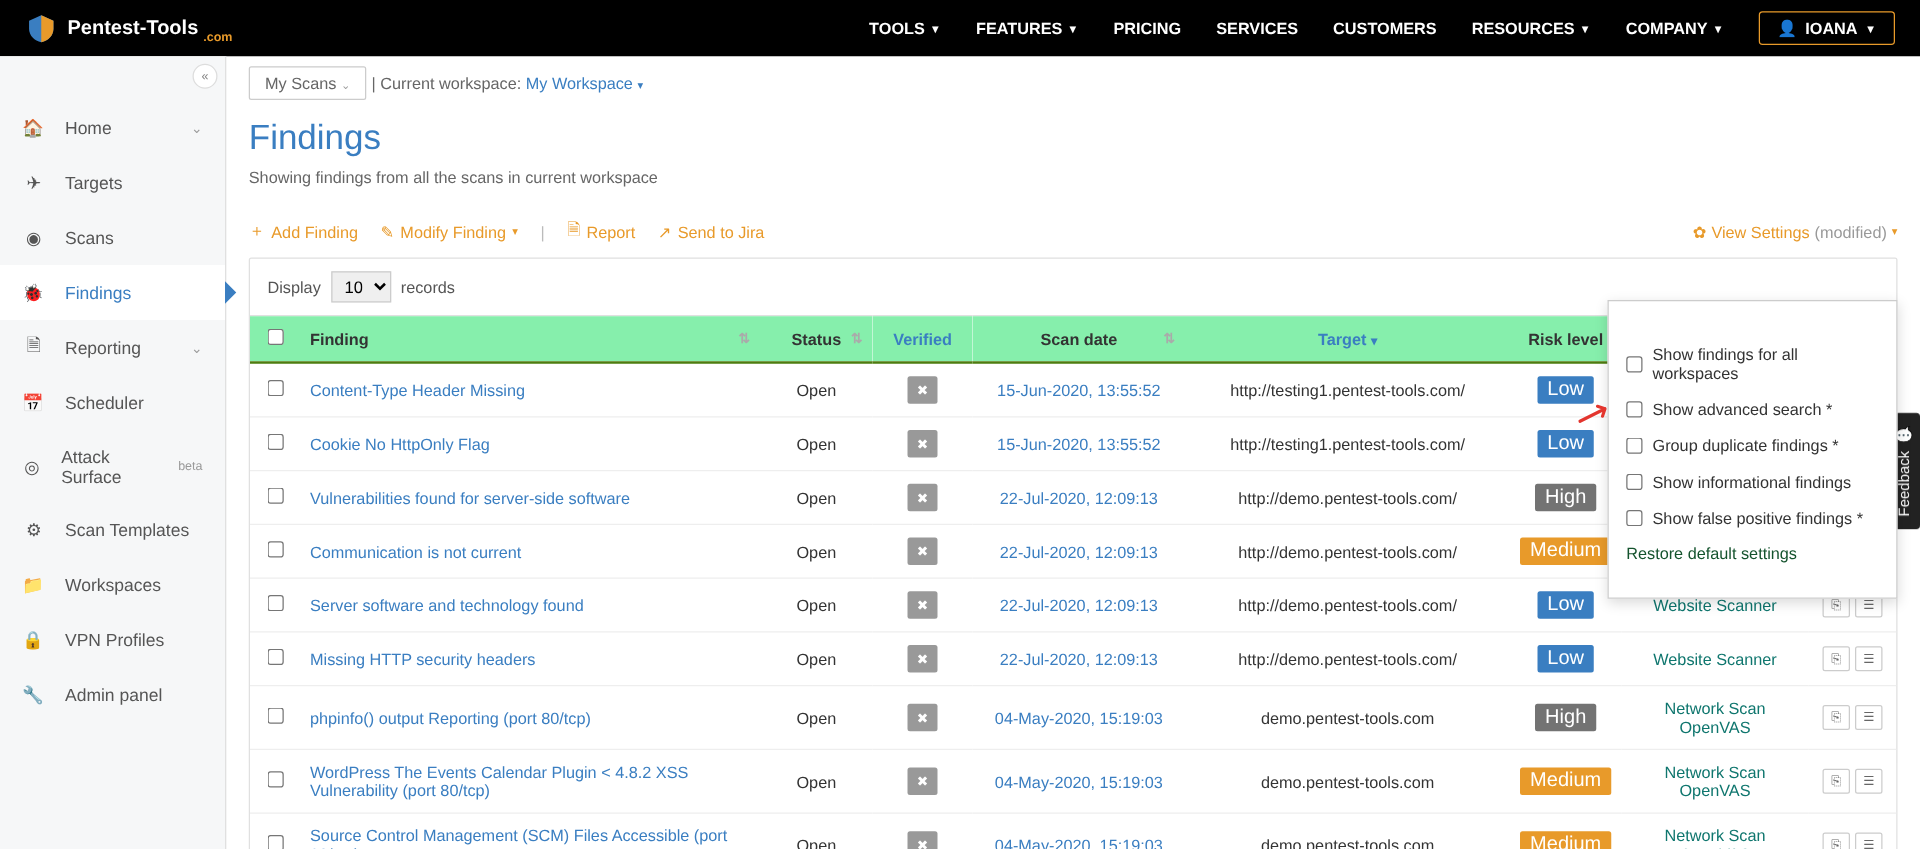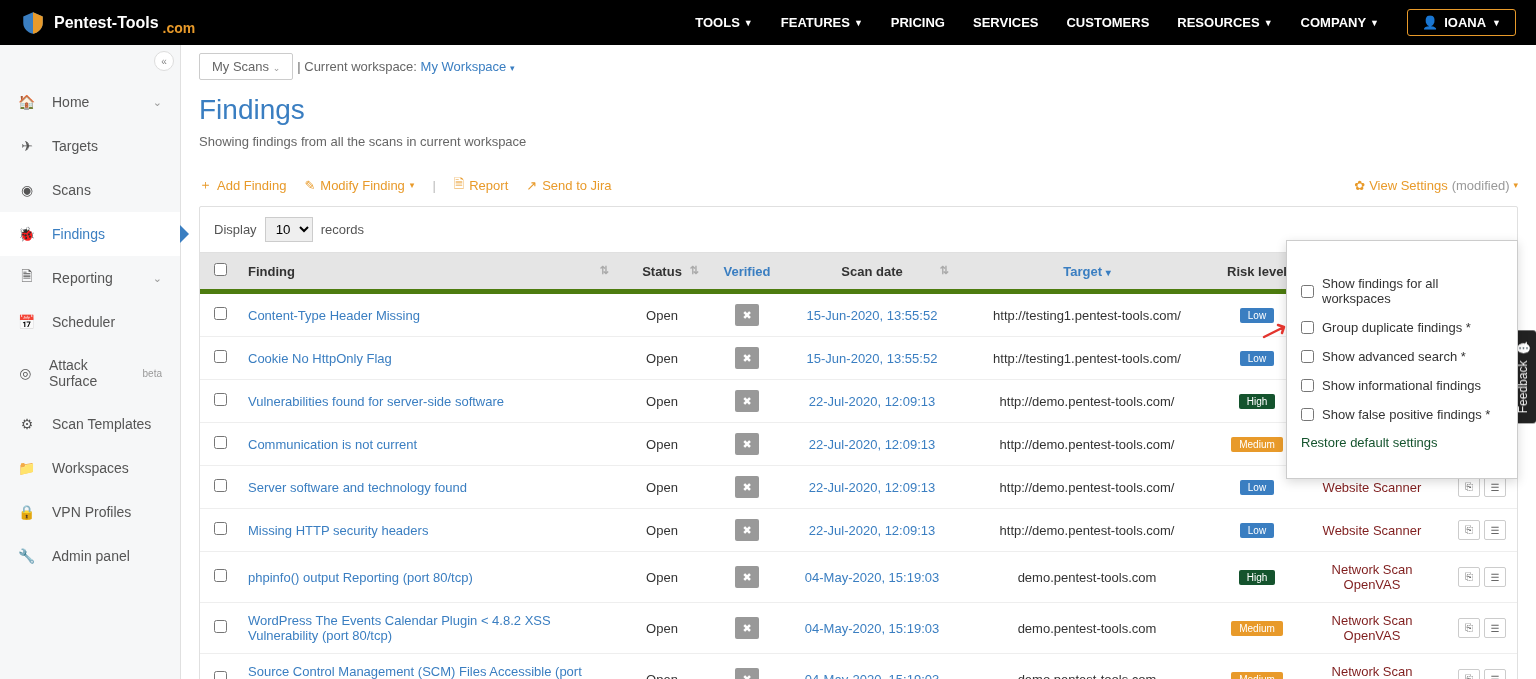--- a/index.html
+++ b/index.html
@@ -1,21 +1,21 @@
 <!DOCTYPE html>
 <html><head>
 <meta charset="utf-8">
 <style>
 *{box-sizing:border-box;margin:0;padding:0}
 body{font-family:"Segoe UI",Arial,sans-serif;font-size:14px;color:#333;background:#fff}
 .topbar{background:#000;height:45px;display:flex;align-items:center;padding:0 20px;color:#fff}
 .logo{display:flex;align-items:center;gap:8px;font-weight:600;font-size:16px}
 .logo-shield{width:26px;height:26px}
 .logo-text{color:#fff}
-.logo-com{color:#e89a2a;font-size:14px;margin-left:-4px;align-self:flex-end;margin-bottom:0}
+.logo-com{color:#e89a2a;font-size:10px;margin-left:-4px;align-self:flex-end;margin-bottom:0}
 .topnav{margin-left:auto;display:flex;gap:28px;align-items:center;font-size:13px;font-weight:600}
 .topnav-item{cursor:pointer;display:flex;align-items:center;gap:4px}
 .caret{font-size:9px}
 .user-btn{border:1px solid #e89a2a;padding:5px 14px;border-radius:3px;display:flex;align-items:center;gap:6px}
 .layout{display:flex}
 .sidebar{width:181px;background:#f6f7f8;border-right:1px solid #e0e0e0;min-height:calc(100vh - 45px);position:relative}
 .collapse-btn{background:#fff;border:1px solid #ddd;width:20px;height:20px;border-radius:50%;position:absolute;right:6px;top:6px;display:flex;align-items:center;justify-content:center;font-size:10px;color:#888;cursor:pointer}
 .side-menu{padding-top:35px}
 .side-item{display:flex;align-items:center;padding:13px 18px;color:#555;cursor:pointer;font-size:14px;gap:16px;position:relative}
 .side-item.active{background:#fff;color:#3a7ec1;font-weight:500}
@@ -34,35 +34,35 @@
 .toolbar{margin-top:25px;display:flex;align-items:center;gap:18px;font-size:13px}
 .tb-link{color:#3a7ec1;cursor:pointer;display:flex;align-items:center;gap:5px}
 .tb-link.orange{color:#e89a2a}
 .tb-sep{color:#bbb}
 .view-settings{margin-left:auto;color:#e89a2a;cursor:pointer;display:flex;align-items:center;gap:4px}
 .view-settings .mod{color:#999}
 .table-wrap{border:1px solid #e0e0e0;margin-top:10px;border-radius:2px}
 .display-row{padding:10px 14px;display:flex;align-items:center;gap:8px;font-size:13px;color:#555}
 .display-row select{padding:3px 6px;border:1px solid #ccc;width:48px}
 table{width:100%;border-collapse:collapse;font-size:13px}
-th{background:#e5e5e5;padding:10px 8px;text-align:left;font-weight:600;color:#333;border-top:1px solid #e0e0e0;border-bottom:5px solid #4d7c0f;position:relative}
+th{background:#86efac;padding:10px 8px;text-align:left;font-weight:600;color:#333;border-top:1px solid #e0e0e0;border-bottom:2px solid #4d7c0f;position:relative}
 th.sortable::after{content:"⇅";position:absolute;right:8px;color:#aaa;font-size:11px}
 th.center{text-align:center}
 th.link{color:#3a7ec1}
 td{padding:10px 8px;border-bottom:1px solid #eee;vertical-align:middle}
 td.center{text-align:center}
 .chk{text-align:center;width:40px}
 .finding-link{color:#3a7ec1;cursor:pointer}
 .date-link{color:#3a7ec1}
 .verify-btn{background:#999;color:#fff;border:none;width:24px;height:22px;border-radius:2px;cursor:pointer;font-size:11px}
-.badge{display:inline-block;padding:2px 8px;border-radius:2px;color:#fff;font-size:10px}
+.badge{display:inline-block;padding:2px 8px;border-radius:2px;color:#fff;font-size:16px}
 .badge.low{background:#3a7ec1}
-.badge.high{background:#14532d}
+.badge.high{background:#737373}
 .badge.medium{background:#e89a2a}
-.tool-line2{color:#7f1d1d;text-align:center}
+.tool-line2{color:#0f766e;text-align:center}
 .action-icons{display:flex;gap:4px;justify-content:center}
 .action-btn{border:1px solid #ccc;background:#fff;width:22px;height:20px;border-radius:2px;display:flex;align-items:center;justify-content:center;font-size:10px;color:#666;cursor:pointer}
 .dropdown-panel{position:absolute;right:18px;top:195px;width:232px;background:#fff;border:1px solid #ccc;box-shadow:0 3px 10px rgba(0,0,0,.15);padding:28px 14px;z-index:10;font-size:13px}
 .dp-item{display:flex;align-items:center;gap:8px;padding:7px 0}
 .dp-item input{margin:0}
 .dp-link{color:#14532d;cursor:pointer;padding-top:6px;display:block}
 .arrow-annotation{position:absolute;right:248px;top:278px;z-index:11}
 .feedback{position:fixed;right:0;top:330px;background:#222;color:#fff;padding:10px 6px;writing-mode:vertical-rl;transform:rotate(180deg);font-size:12px;border-radius:3px 0 0 3px;display:flex;align-items:center;gap:6px}
 input[type=checkbox]{width:13px;height:13px}
 </style>
@@ -370,25 +370,25 @@
       </div>
     </div>
 
     <div class="dropdown-panel">
       <label class="dp-item">
           <input type="checkbox" style="">
           <span>Show findings for all workspaces</span>
         </label>
       <label class="dp-item">
           <input type="checkbox" style="">
-          <span>Group duplicate findings *</span>
+          <span>Show advanced search *</span>
         </label>
       <label class="dp-item">
           <input type="checkbox" style="">
-          <span>Show advanced search *</span>
+          <span>Group duplicate findings *</span>
         </label>
       <label class="dp-item">
           <input type="checkbox" style="">
           <span>Show informational findings</span>
         </label>
       <label class="dp-item">
           <input type="checkbox" style="">
           <span>Show false positive findings *</span>
         </label>
       <span class="dp-link">Restore default settings</span>

